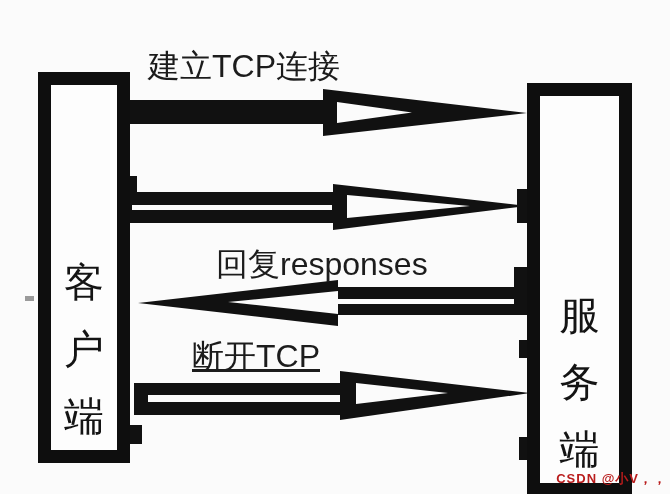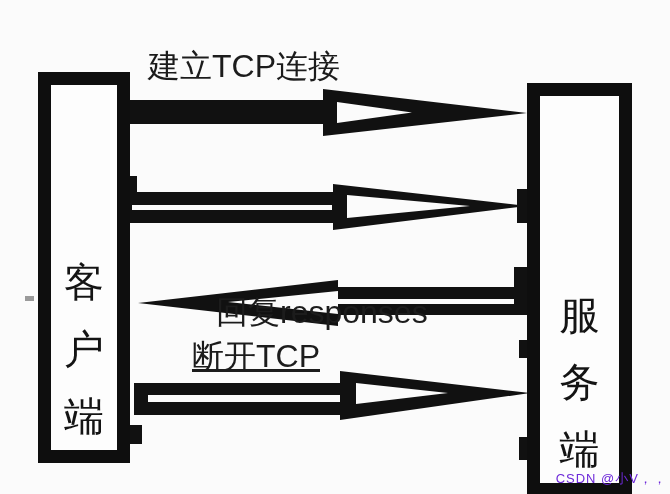--- a/index.html
+++ b/index.html
@@ -42,29 +42,30 @@
   .box.server .vtext { margin-top: -4px; }
   .arrow-label {
     position: absolute;
     font-size: 32px;
     line-height: 48px;
     color: #1c1c1c;
     white-space: nowrap;
   }
   .l1 { left: 148px; top: 42px; }
   .l2 { left: 175px; top: 146px; }
-  .l3 { left: 216px; top: 240px; margin-top: 48px; }
+  .l3 { left: 216px; top: 240px; }
   .l4 { left: 192px; top: 332px; text-decoration: underline; }
   .watermark {
     position: absolute;
     right: 3px;
     bottom: 6px;
     font-size: 13px;
     letter-spacing: 1px;
-    color: #6d28d9;
+    color: #b91c1c;
+    font-weight: bold;
   }
   .ink  { fill: #111111; }
   .gap  { fill: #fbfbfb; }
   .tick { fill: #9a9a9a; }
 </style>
 </head>
 <body>
 
 <div class="canvas">
 

